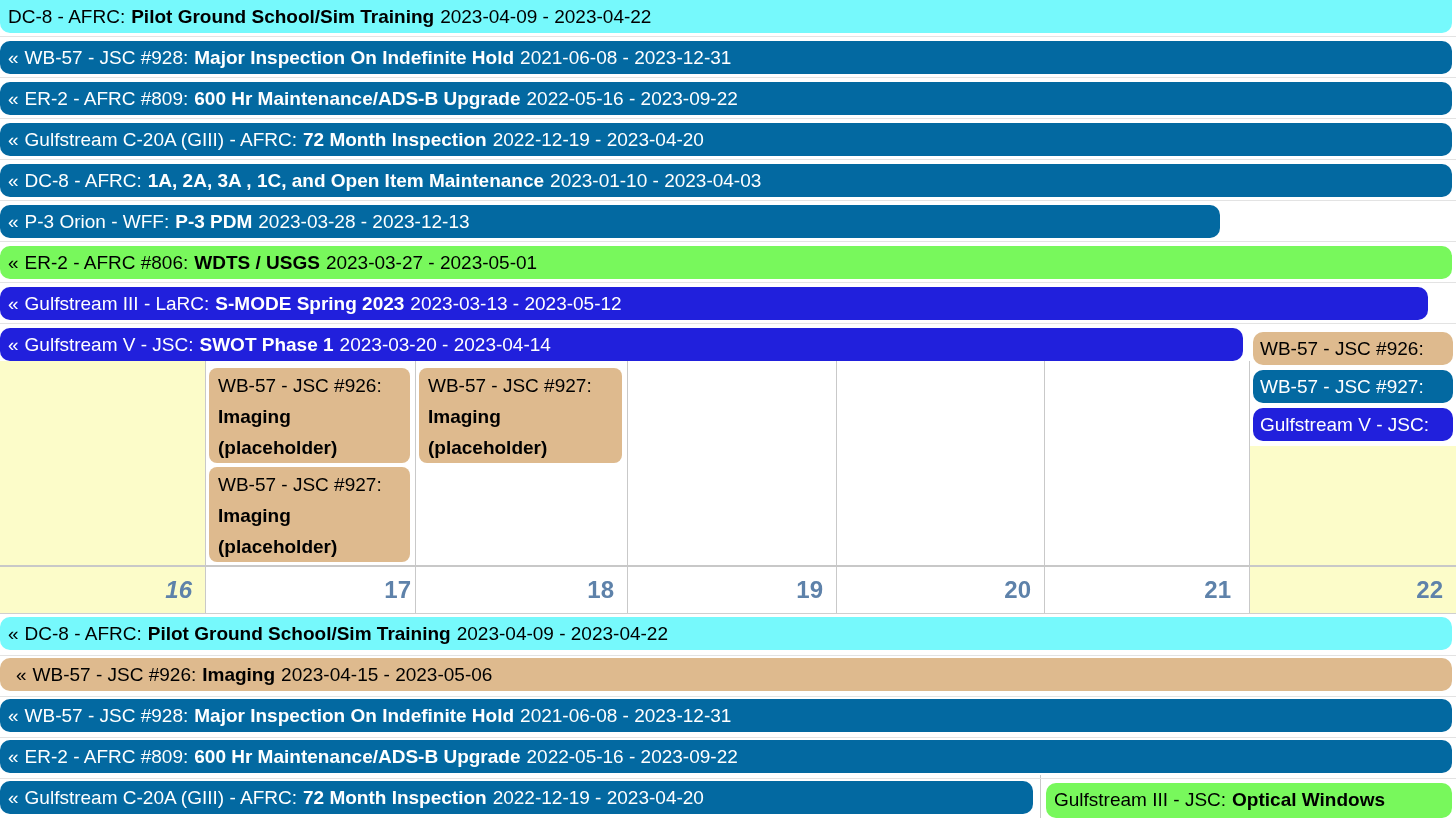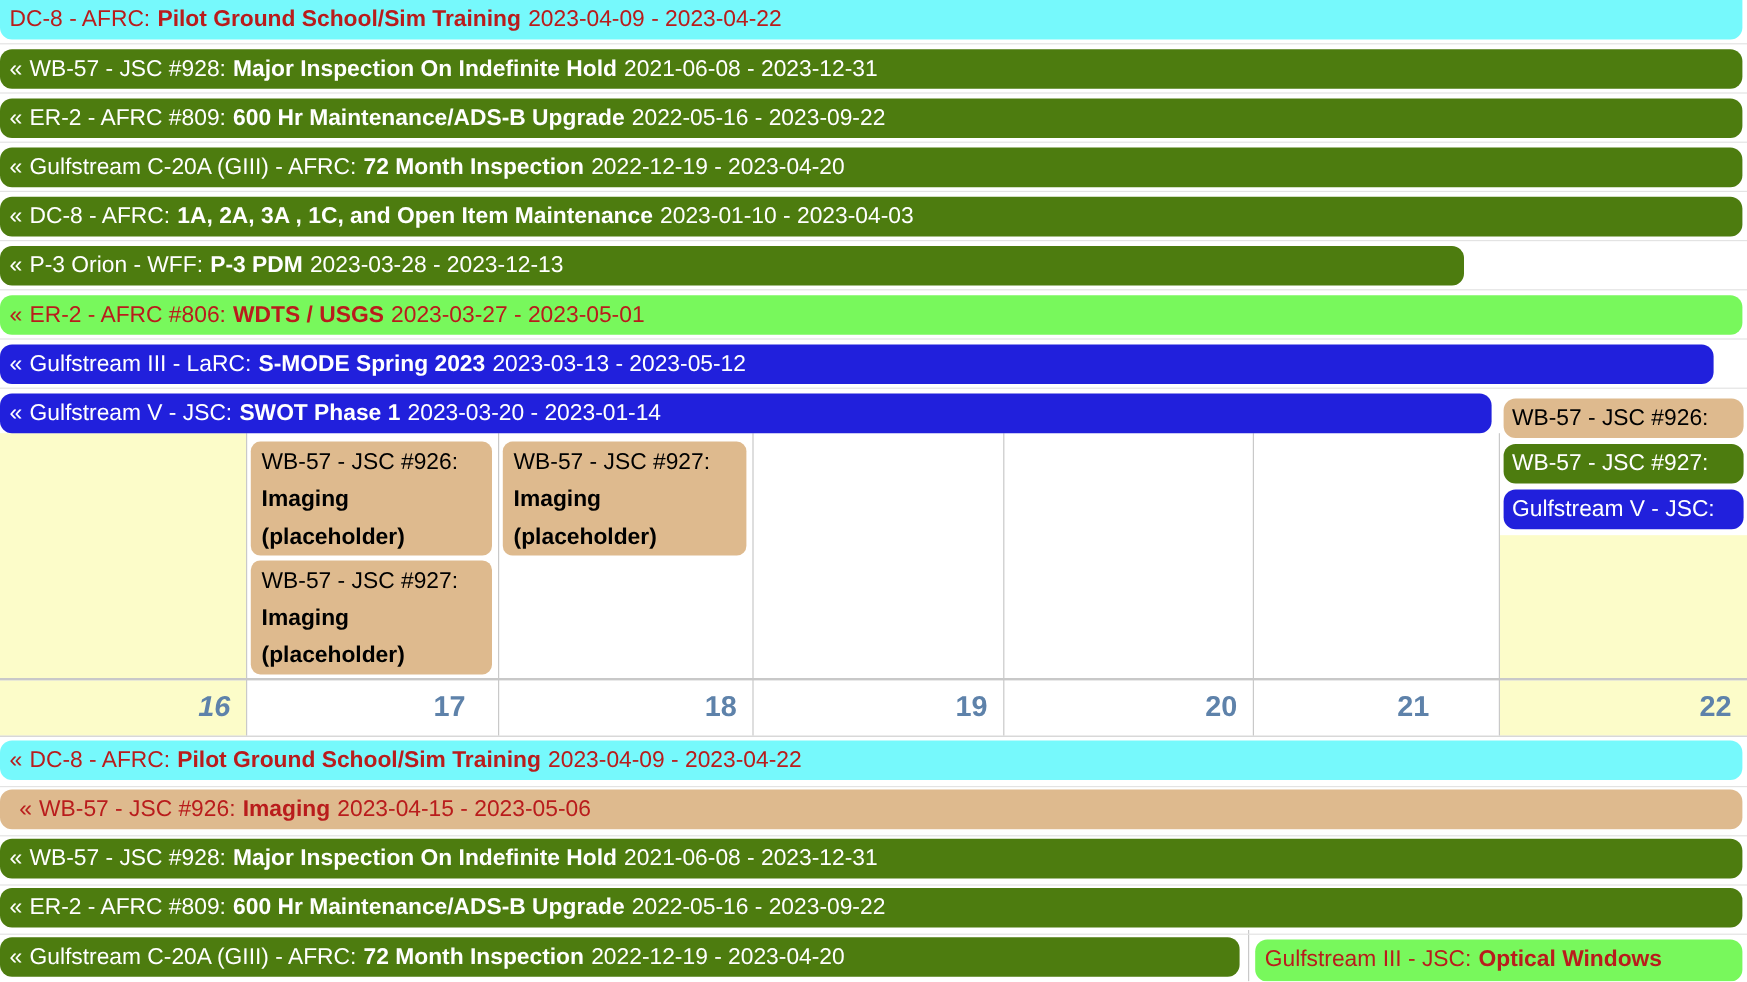--- a/index.html
+++ b/index.html
@@ -2,27 +2,27 @@
 <html><head>
 <meta charset="utf-8">
 <style>
   html,body{margin:0;padding:0;background:#fff;}
   body{font-family:"Liberation Sans", sans-serif;}
   .screen{position:relative;width:1456px;height:818px;overflow:hidden;background:#fff;}
 
   
   .bar{position:absolute;height:33px;line-height:33px;border-radius:10px;
        padding:0 8px;font-size:19px;white-space:nowrap;overflow:hidden;
-       box-sizing:border-box;color:#b91c1c;}
+       box-sizing:border-box;color:#000000;}
   .bar .marker{margin-right:6px;}
   .bar .marker:empty{margin:0;}
   .bar .ac{margin-right:6px;}
   .bar .mi{font-weight:bold;margin-right:6px;}
   .c-cyan{background:#76F9FC;}
-  .c-gray{background:#4d7c0f;color:#fff;}
+  .c-gray{background:#0369a1;color:#fff;}
   .c-green{background:#78F85C;}
   .c-blue{background:#2120DC;color:#fff;}
   .c-tan{background:#DEBA8E;}
   .clip-top{border-radius:0 0 10px 10px;}
 
   
   .vline{position:absolute;width:1px;background:#C9C9C9;}
   .hline{position:absolute;height:2px;background:#C8C8C8;left:0;width:1456px;}
   .rowline{position:absolute;height:1px;background:#E3E3E3;left:0;width:1456px;}
   .cellbg{position:absolute;}
@@ -102,21 +102,21 @@
   <div class="bar c-gray" style="top:205px;left:0;width:1220px;">
     <span class="marker">«</span><span class="ac">P-3 Orion - WFF:</span><span class="mi">P-3 PDM</span><span class="dt">2023-03-28 - 2023-12-13</span>
   </div>
   <div class="bar c-green" style="top:246px;left:0;width:1452px;">
     <span class="marker">«</span><span class="ac">ER-2 - AFRC #806:</span><span class="mi">WDTS / USGS</span><span class="dt">2023-03-27 - 2023-05-01</span>
   </div>
   <div class="bar c-blue" style="top:287px;left:0;width:1428px;">
     <span class="marker">«</span><span class="ac">Gulfstream III - LaRC:</span><span class="mi">S-MODE Spring 2023</span><span class="dt">2023-03-13 - 2023-05-12</span>
   </div>
   <div class="bar c-blue" style="top:328px;left:0;width:1243px;">
-    <span class="marker">«</span><span class="ac">Gulfstream V - JSC:</span><span class="mi">SWOT Phase 1</span><span class="dt">2023-03-20 - 2023-01-14</span>
+    <span class="marker">«</span><span class="ac">Gulfstream V - JSC:</span><span class="mi">SWOT Phase 1</span><span class="dt">2023-03-20 - 2023-04-14</span>
   </div>
 
   <div class="block" style="left:209px;top:368px;width:201px;height:95px;">
     <div>WB-57 - JSC #926:</div>
     <div class="b">Imaging</div>
     <div class="b">(placeholder)</div>
   </div>
   <div class="block" style="left:209px;top:467px;width:201px;height:95px;">
     <div>WB-57 - JSC #927:</div>
     <div class="b">Imaging</div>
@@ -132,25 +132,25 @@
     <span>WB-57 - JSC #926:</span>
   </div>
   <div class="edgebar c-gray" style="left:1253px;top:370px;width:200px;">
     <span>WB-57 - JSC #927:</span>
   </div>
   <div class="edgebar c-blue" style="left:1253px;top:408px;width:200px;">
     <span>Gulfstream V - JSC:</span>
   </div>
 
   <div class="daynum today" style="left:0;width:205px;">16</div>
-  <div class="daynum" style="left:192px;width:209px;">17</div>
+  <div class="daynum" style="left:215px;width:209px;">17</div>
   <div class="daynum" style="left:416px;width:211px;">18</div>
   <div class="daynum" style="left:628px;width:208px;">19</div>
   <div class="daynum" style="left:837px;width:207px;">20</div>
-  <div class="daynum" style="left:1000px;width:204px;">21</div>
+  <div class="daynum" style="left:1040px;width:204px;">21</div>
   <div class="daynum" style="left:1250px;width:206px;">22</div>
 
   <div class="bar c-cyan" style="top:617px;left:0;width:1452px;">
     <span class="marker">«</span><span class="ac">DC-8 - AFRC:</span><span class="mi">Pilot Ground School/Sim Training</span><span class="dt">2023-04-09 - 2023-04-22</span>
   </div>
   <div class="bar c-tan" style="top:658px;left:0;width:1452px;padding-left:16px;">
     <span class="marker">«</span><span class="ac">WB-57 - JSC #926:</span><span class="mi">Imaging</span><span class="dt">2023-04-15 - 2023-05-06</span>
   </div>
   <div class="bar c-gray" style="top:699px;left:0;width:1452px;">
     <span class="marker">«</span><span class="ac">WB-57 - JSC #928:</span><span class="mi">Major Inspection On Indefinite Hold</span><span class="dt">2021-06-08 - 2023-12-31</span>

